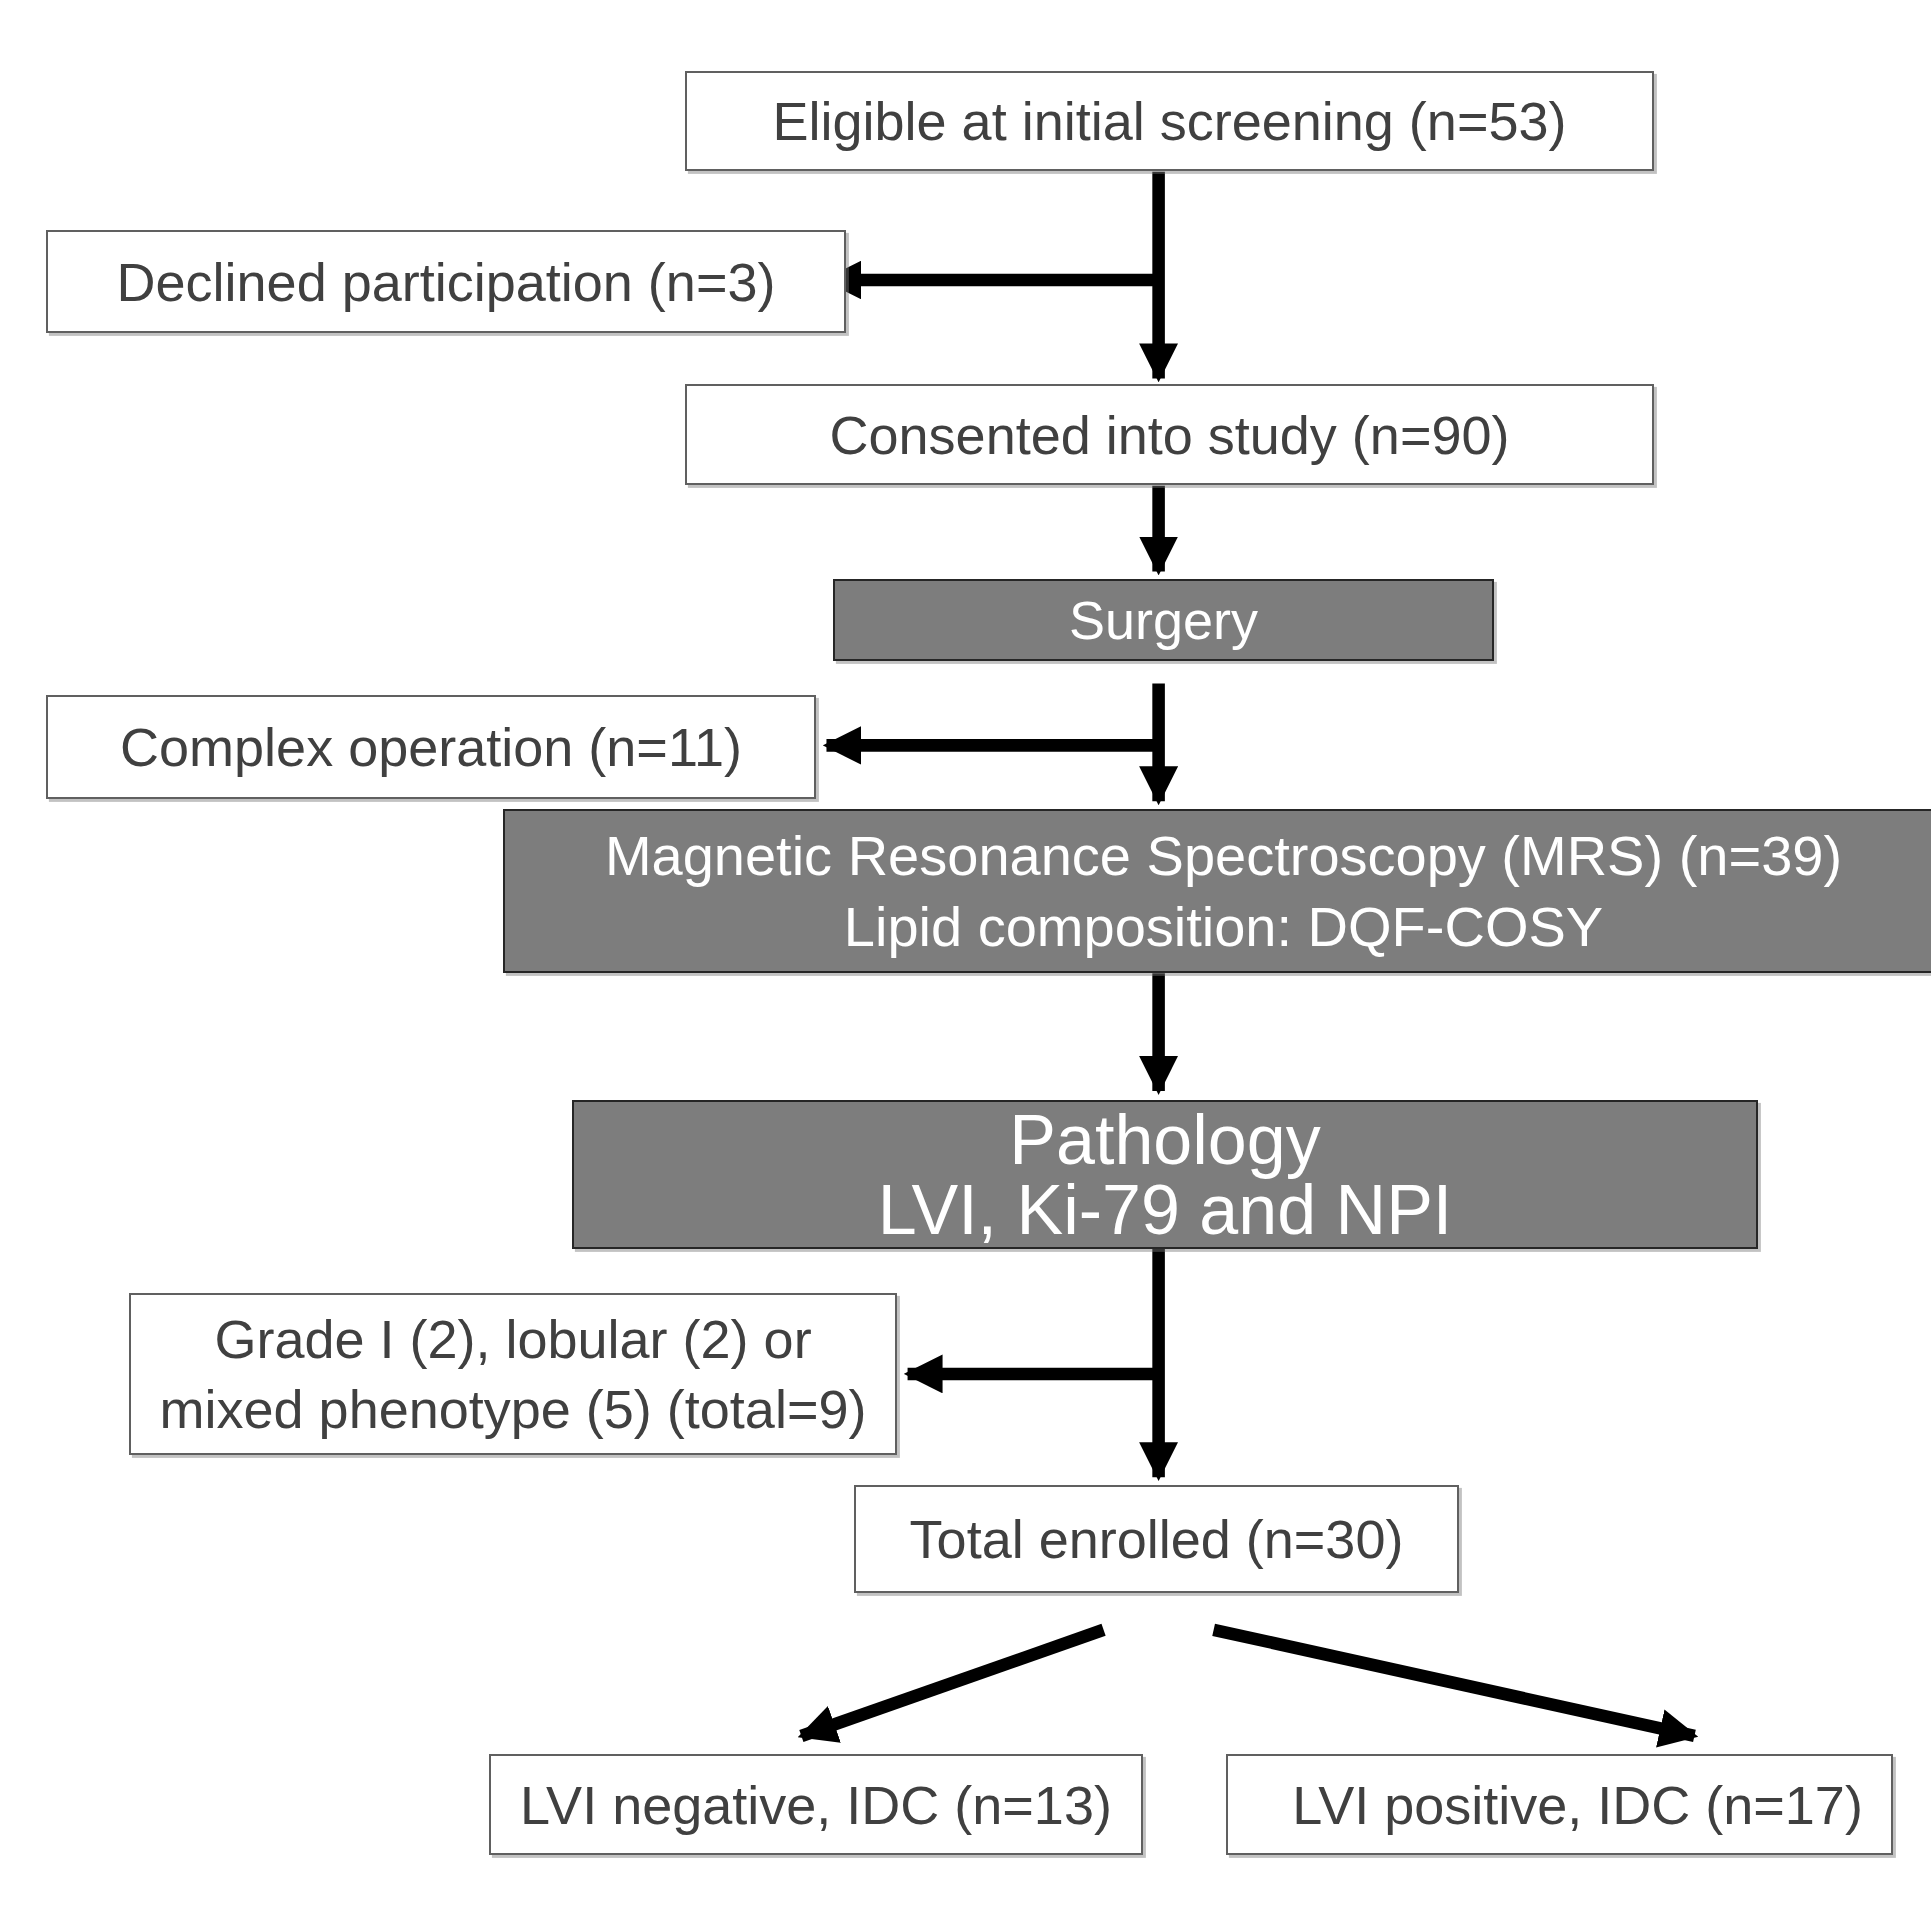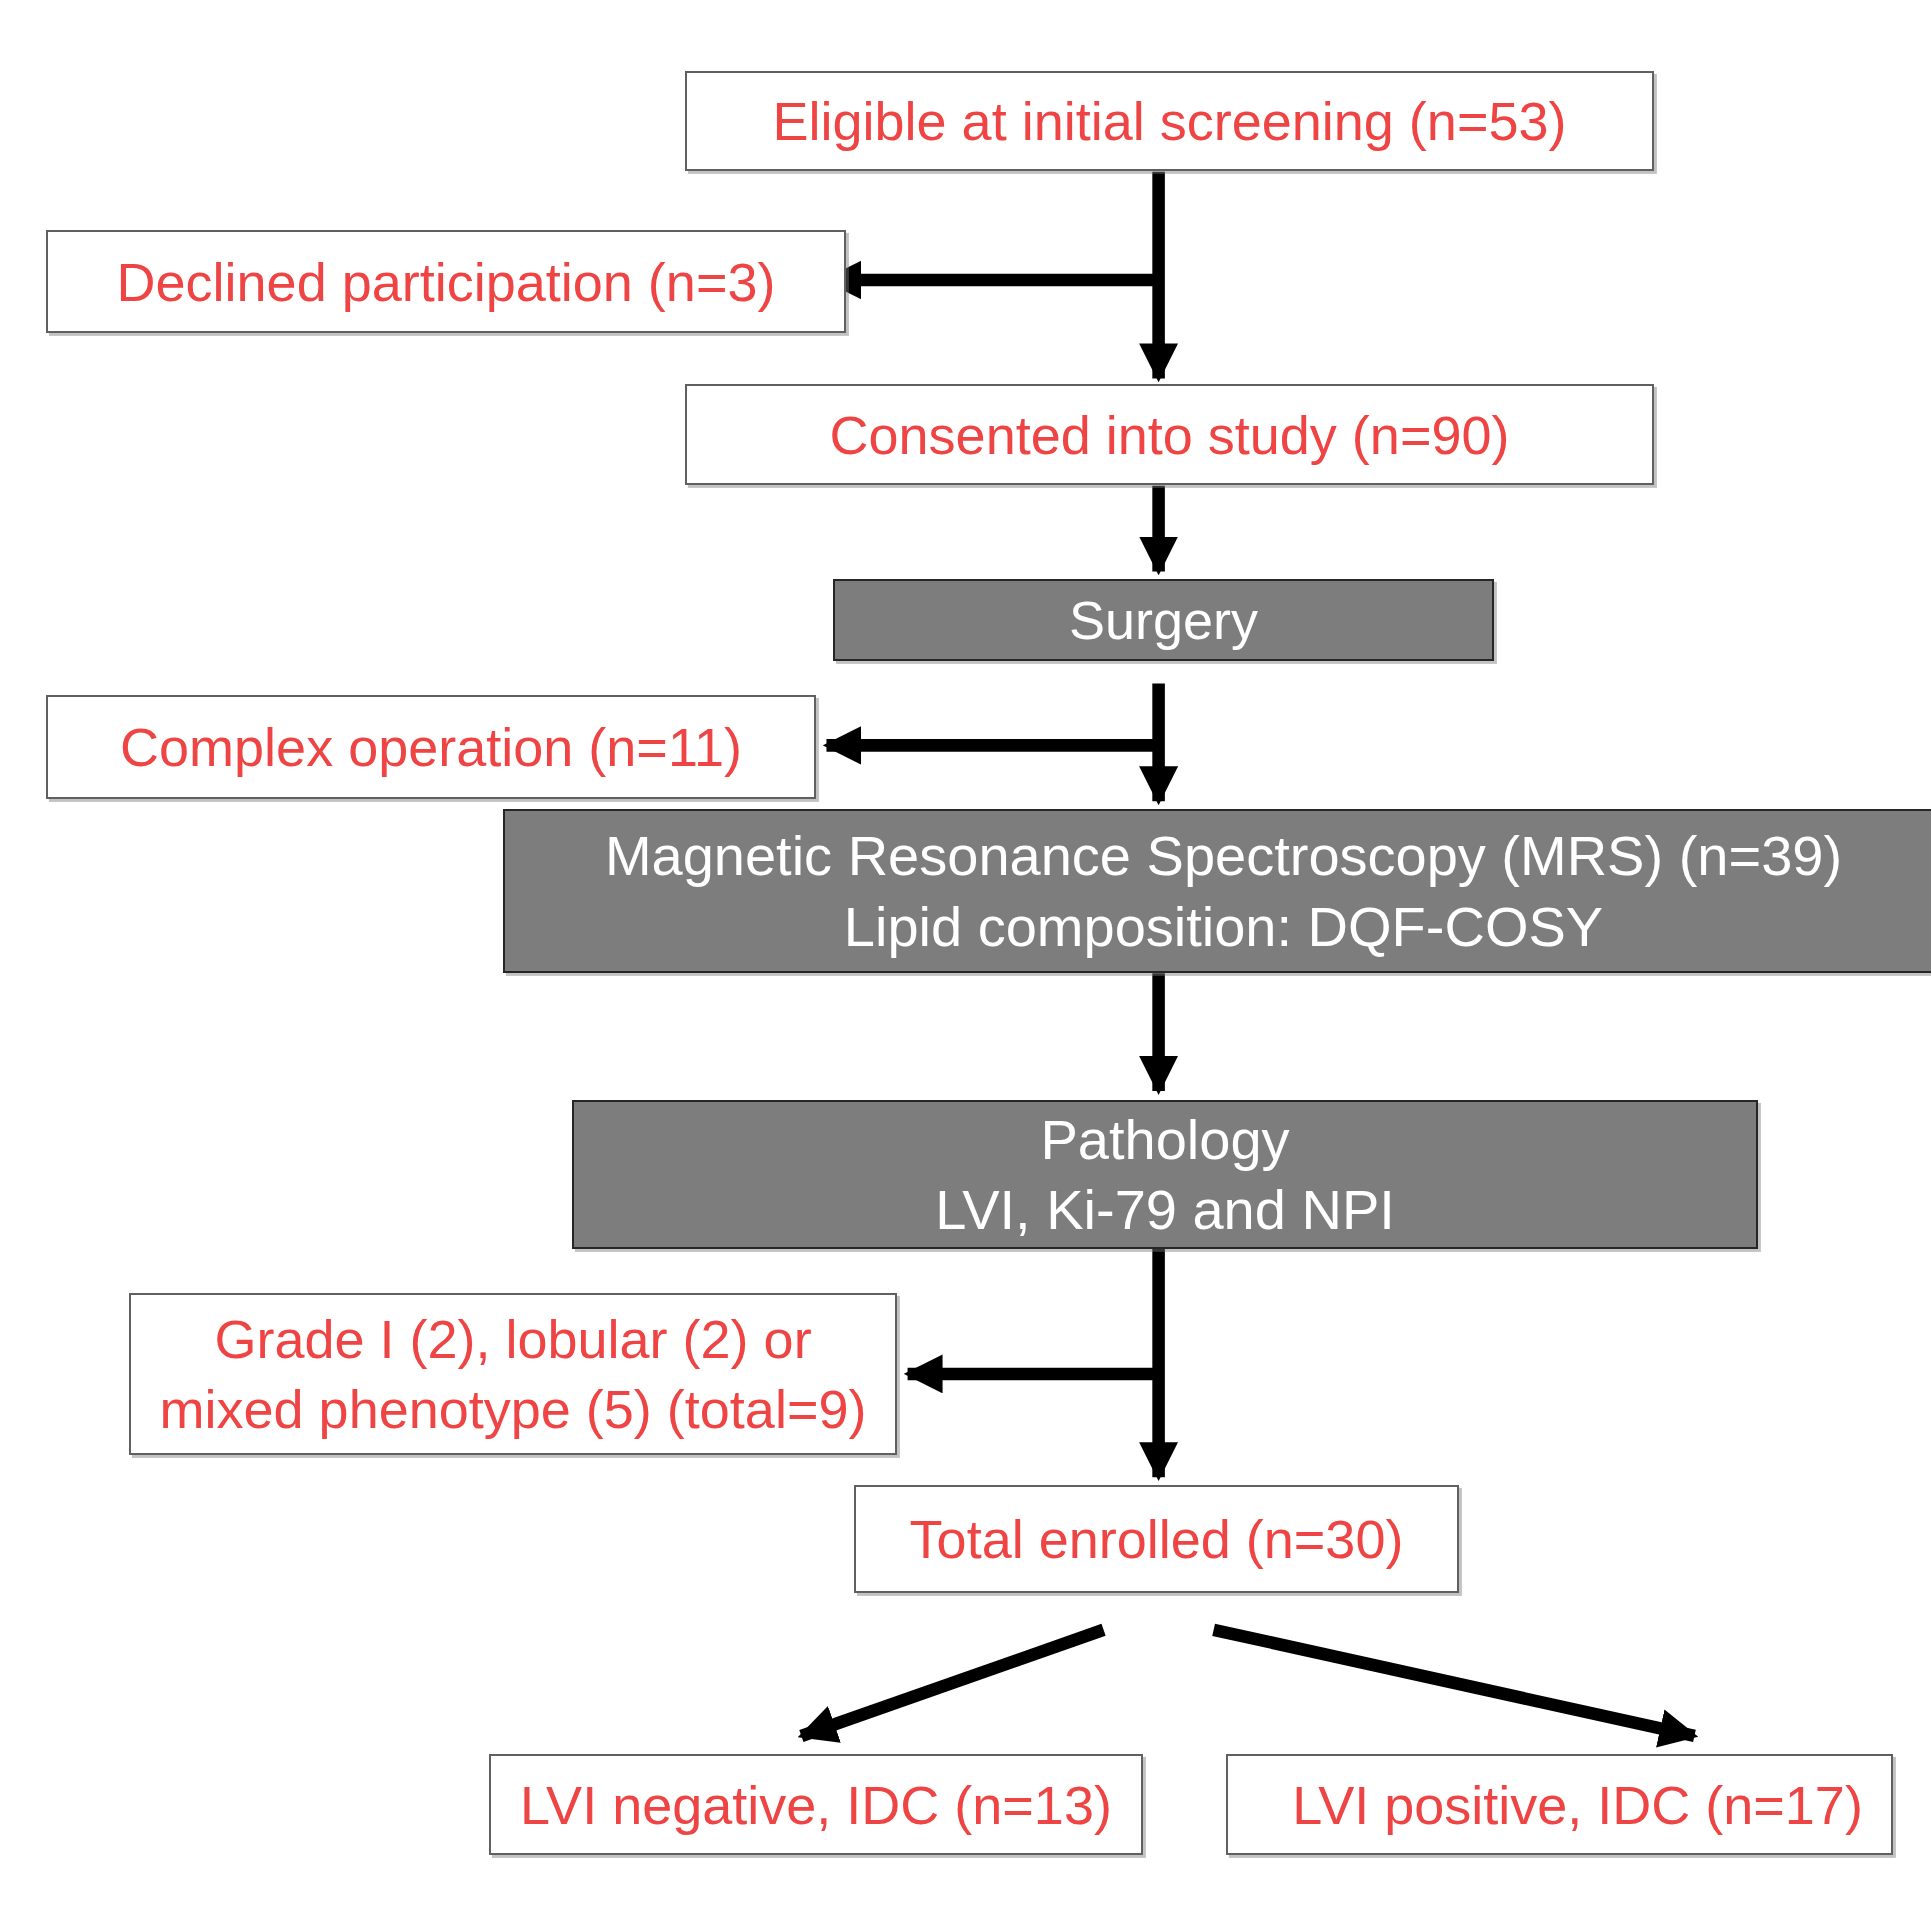--- a/index.html
+++ b/index.html
@@ -13,21 +13,21 @@
   .node{
     position:absolute;
     box-sizing:border-box;
     display:flex;
     flex-direction:column;
     align-items:center;
     justify-content:center;
     text-align:center;
     font-size:54px;
     line-height:68px;
-    color:#ef4444;
+    color:#404040;
     background:#ffffff;
     border:2.9px solid #606060;
     box-shadow:2.9px 2.9px 0 rgba(120,120,120,0.45);
     z-index:2;
   }
   .node.gray{
     background:#7d7d7d;
     color:#ffffff;
     border:2.9px solid #262626;
   }
@@ -40,21 +40,21 @@
     pointer-events:none;
   }
   #edges line{stroke:#000000;stroke-width:13;}
   
   #n-eligible   {left:685px;  top:71px;   width:969px; height:100px;}
   #n-declined   {left:46px;   top:230px;  width:800px;  height:103px;}
   #n-consented  {left:685px;  top:384px;  width:969px; height:101px;}
   #n-surgery    {left:833px;  top:579px;  width:661px;  height:82px;}
   #n-complex    {left:46px;   top:695px;  width:770px;  height:104px;}
   #n-mrs        {left:503px;  top:809px;  width:1441px; height:164px; font-size:56px; line-height:71px;}
-  #n-pathology  {left:572px;  top:1100px; width:1186px; height:149px; font-size:56px; line-height:70px;}
+  #n-pathology  {left:572px;  top:1100px; width:1186px; height:149px; font-size:70px; line-height:70px;}
   #n-grade      {left:129px;  top:1293px; width:768px;  height:162px; line-height:70px;}
   #n-total      {left:854px;  top:1485px; width:605px;  height:108px;}
   #n-lvineg     {left:489px;  top:1754px; width:654px;  height:101px;}
   #n-lvipos     {left:1226px; top:1754px; width:667px;  height:101px;padding-left:36px;}
 </style>
 </head>
 <body>
 
 <div id="canvas">
 

